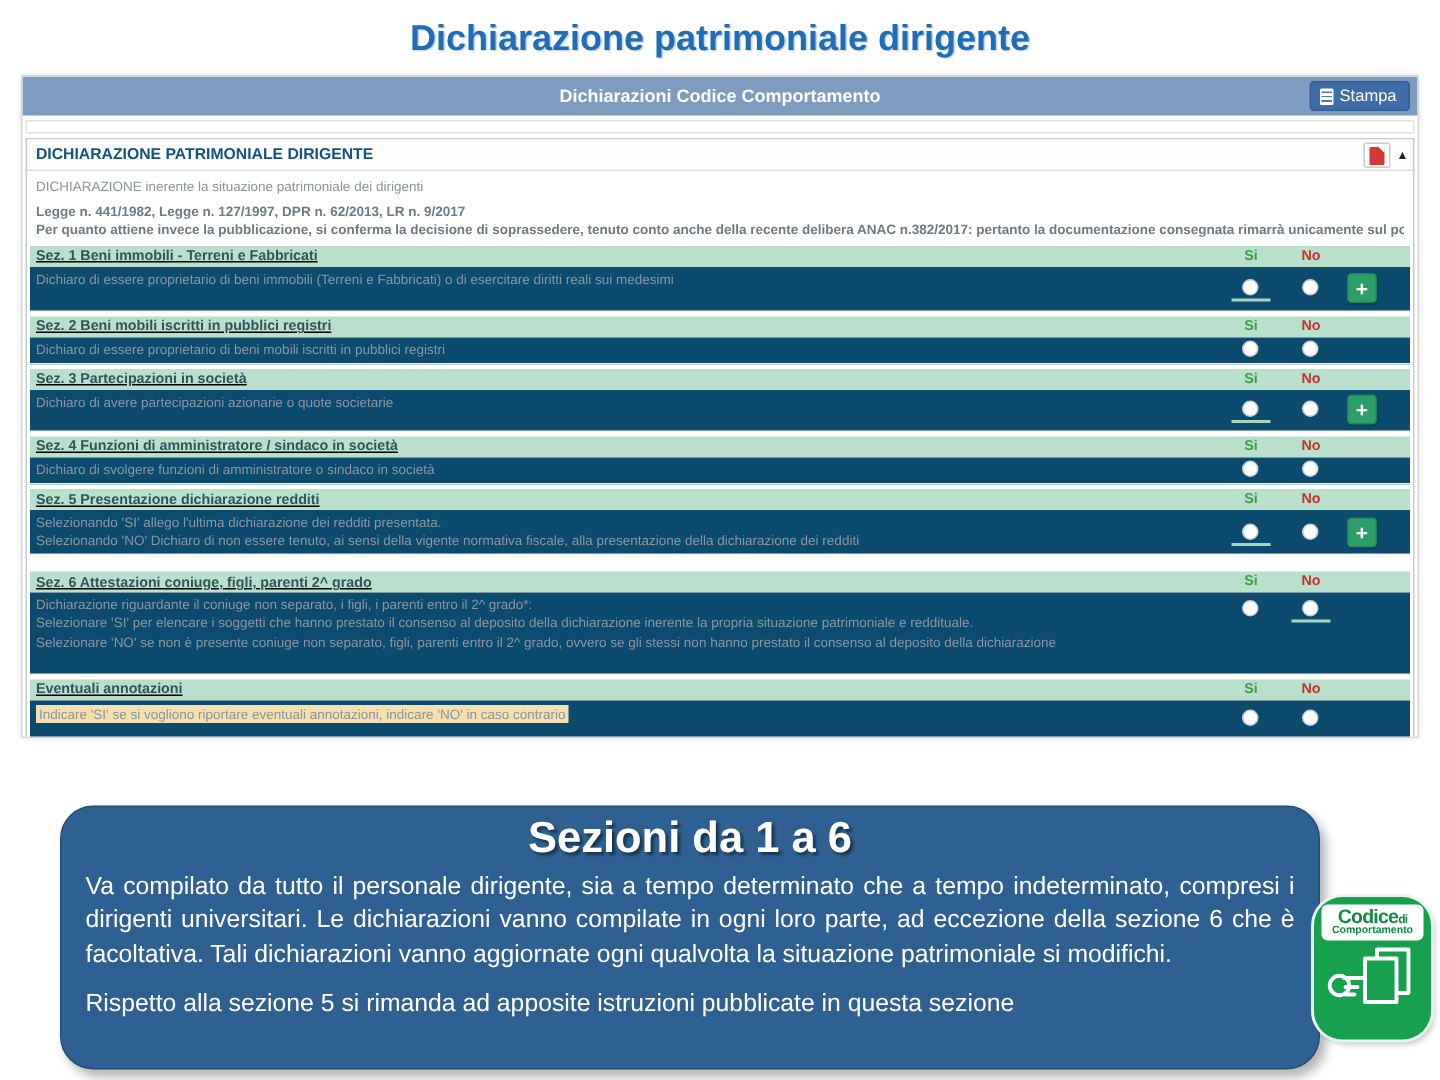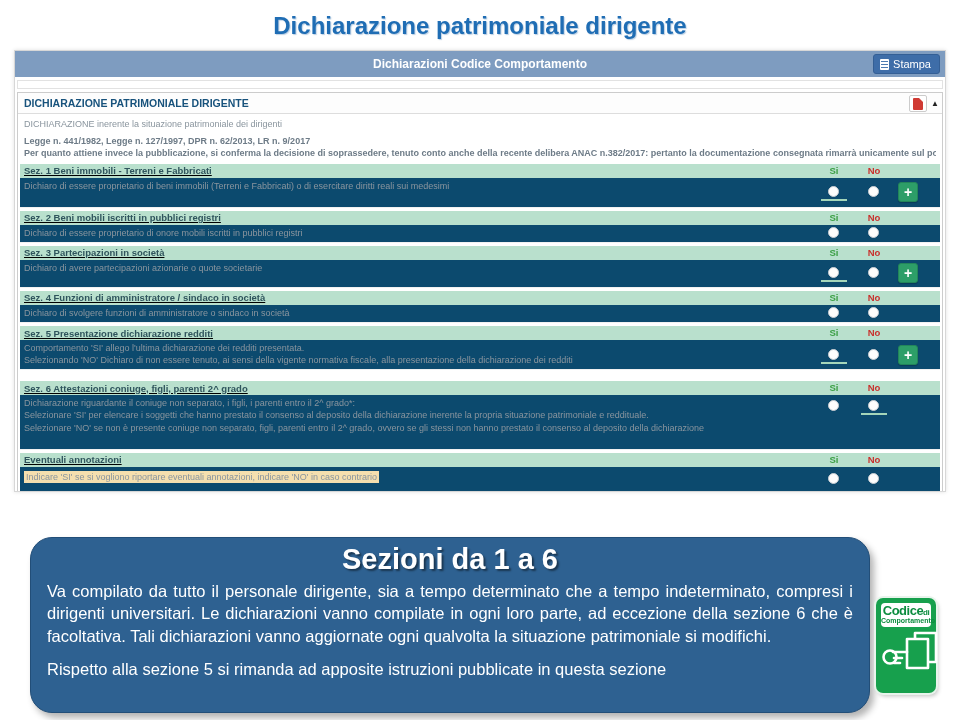--- a/index.html
+++ b/index.html
@@ -74,31 +74,31 @@
   .uline { position:absolute; width:26px; height:2px; background:#a5d6ba; top:50%;
     margin-top:7px; }
   .uline.top { top:18px; margin-top:0; }
   .uline.si { left:11px; } .uline.no { left:51px; }
   .plus-btn { position:absolute; left:88px; top:50%; margin-top:-10px;
     width:20px; height:20px; background:#2d9e68; border:1px solid #23855a; border-radius:3px;
     color:#fff; font-size:14px; font-weight:bold; line-height:18px; text-align:center;
     cursor:pointer; box-shadow:0 1px 1px rgba(0,0,0,.2); }
 
   
-  .overlay { position:absolute; left:30px; top:537px; width:840px; height:176px;
+  .overlay { position:absolute; left:40px; top:537px; width:840px; height:176px;
     background:#2e6191; border:1px solid #224e78; border-radius:22px;
     box-shadow:4px 5px 7px rgba(0,0,0,.3); color:#fff; overflow:hidden; }
   .overlay-title { text-align:center; font-size:29px; font-weight:bold; margin-top:5px;
     text-shadow:2px 2px 2px rgba(0,0,0,.45); }
   .overlay-body { padding:4px 16px 0 16px; }
   .overlay-body p { font-size:16.5px; line-height:1.36; text-align:justify; margin-bottom:11px; }
 
   
-  .logo { position:absolute; left:876px; top:598px; width:60px; height:95px;
-    background:#17a04d; border-radius:7px; box-shadow:0 0 0 2px #e8f4ec, 2px 3px 4px rgba(0,0,0,.25);
+  .logo { position:absolute; left:876px; top:598px; width:78px; height:95px;
+    background:#17a04d; border-radius:19px; box-shadow:0 0 0 2px #e8f4ec, 2px 3px 4px rgba(0,0,0,.25);
     padding:5px; }
   .logo-label { background:#fff; border-radius:4px; text-align:center; padding:1px 0 2px 0; }
   .logo-line1 { font-size:13px; font-weight:bold; color:#0c8c3f; line-height:1; letter-spacing:-.5px; }
   .logo-line1 .di { font-size:8px; }
   .logo-line2 { font-size:7px; font-weight:bold; color:#0c8c3f; line-height:1.1; }
   .logo-art { margin-top:4px; text-align:center; }
 </style>
 </head>
 <body>
 
@@ -153,21 +153,21 @@
         </div>
         <div class="section">
           <div class="sec-header">
             <span class="sec-title">Sez. 2 Beni mobili iscritti in pubblici registri</span>
             <div class="rail">
               <span class="col-si">Si</span>
               <span class="col-no">No</span>
             </div>
           </div>
           <div class="sec-row" style="min-height: 17px;">
-            <div class="row-line">Dichiaro di essere proprietario di onore mobili iscritti in pubblici registri</div>
+            <div class="row-line">Dichiaro di essere proprietario di beni mobili iscritti in pubblici registri</div>
             <div class="rail">
               <span class="radio si"></span>
               <span class="radio no"></span>
             </div>
           </div>
         </div>
         <div class="section">
           <div class="sec-header">
             <span class="sec-title">Sez. 3 Partecipazioni in società</span>
             <div class="rail">
@@ -203,21 +203,21 @@
         </div>
         <div class="section gap-lg">
           <div class="sec-header">
             <span class="sec-title">Sez. 5 Presentazione dichiarazione redditi</span>
             <div class="rail">
               <span class="col-si">Si</span>
               <span class="col-no">No</span>
             </div>
           </div>
           <div class="sec-row" style="min-height: 27px;">
-            <div class="row-line">Comportamento 'SI' allego l'ultima dichiarazione dei redditi presentata.</div>
+            <div class="row-line">Selezionando 'SI' allego l'ultima dichiarazione dei redditi presentata.</div>
             <div class="row-line">Selezionando 'NO' Dichiaro di non essere tenuto, ai sensi della vigente normativa fiscale, alla presentazione della dichiarazione dei redditi</div>
             <div class="rail">
               <span class="radio si"></span>
               <span class="radio no"></span>
               <span class="uline si"></span>
               <span class="plus-btn">+</span>
             </div>
           </div>
         </div>
         <div class="section">

